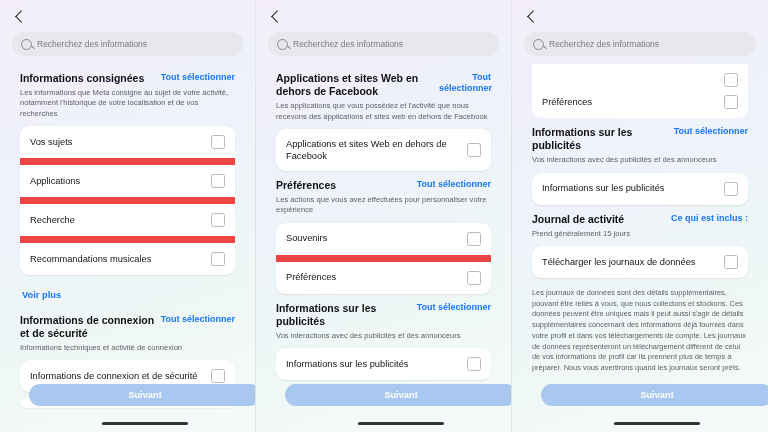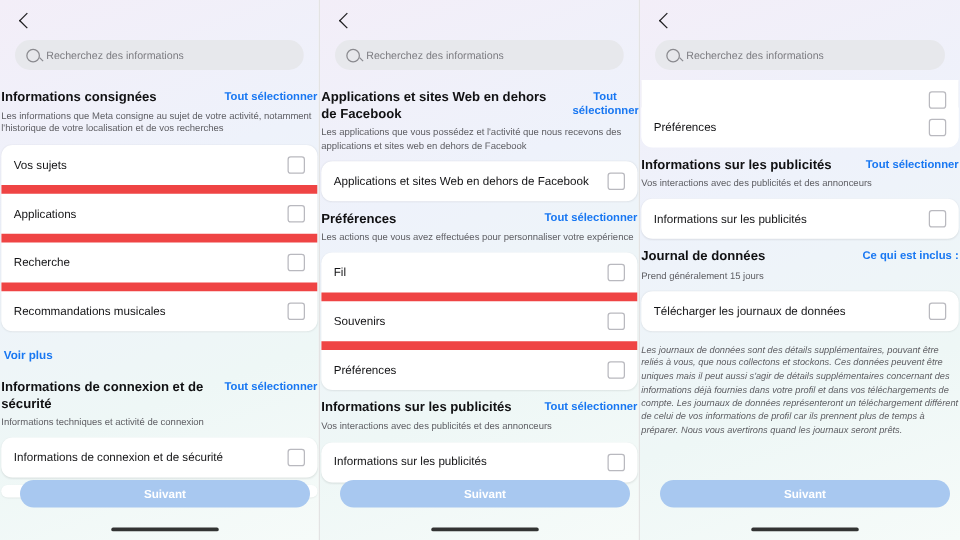--- a/index.html
+++ b/index.html
@@ -86,21 +86,21 @@
     bottom: 0px;
   }
   .search-text {
     font-size: 8.5px;
     color: #7c7c81;
     white-space: nowrap;
     overflow: hidden;
   }
 
   .content {
-    padding: 0 1px;
+    padding: 0 20px;
     overflow: hidden;
     height: 352px;
     position: relative;
   }
 
   .sec-head {
     display: flex;
     align-items: flex-start;
     justify-content: space-between;
     gap: 6px;
@@ -111,21 +111,21 @@
     font-weight: bold;
     color: #111113;
     line-height: 1.25;
     flex: 1;
   }
   .sec-action {
     font-size: 9px;
     color: #1877f2;
     font-weight: bold;
     white-space: nowrap;
-    text-align: center;
+    text-align: right;
     line-height: 1.25;
     cursor: pointer;
   }
   .sec-action.narrow { max-width: 52px; white-space: normal; }
   .sec-desc {
     font-size: 7.6px;
     color: #5e5e63;
     line-height: 1.35;
     margin-top: 3px;
     margin-bottom: 7px;
@@ -171,33 +171,32 @@
     color: #1877f2;
     font-weight: bold;
     cursor: pointer;
   }
 
   .info-text {
     font-size: 7.4px;
     color: #5e5e63;
     line-height: 1.45;
     margin-top: 10px;
-    font-style: italic;
   }
 
   .partial-card-top {
     background: #ffffff;
     border-radius: 0 0 9px 9px;
     overflow: hidden;
     margin-top: -2px;
   }
 
   .footer {
     position: absolute;
-    left: 4px;
+    left: 17px;
     bottom: 0;
     width: 256px;
     height: 52px;
     background: transparent;
   }
   .next-btn {
     position: absolute;
     left: 12px;
     right: 12px;
     top: 4px;
@@ -328,24 +327,20 @@
       </div>
 
       <div class="sec-head">
         <div class="sec-title">Préférences</div>
         <div class="sec-action">Tout sélectionner</div>
       </div>
       <div class="sec-desc">Les actions que vous avez effectuées pour personnaliser votre expérience</div>
 
       <div class="card">
         <div class="row">
-          <span class="row-label">Fil</span>
-          <span class="checkbox"></span>
-        </div>
-        <div class="row">
           <span class="row-label">Souvenirs</span>
           <span class="checkbox"></span>
         </div>
         <div class="row">
           <span class="row-label">Préférences</span>
           <span class="checkbox"></span>
         </div>
       </div>
 
       <div class="sec-head">
@@ -405,21 +400,21 @@
       <div class="sec-desc">Vos interactions avec des publicités et des annonceurs</div>
 
       <div class="card">
         <div class="row">
           <span class="row-label">Informations sur les publicités</span>
           <span class="checkbox"></span>
         </div>
       </div>
 
       <div class="sec-head">
-        <div class="sec-title">Journal de données</div>
+        <div class="sec-title">Journal de activité</div>
         <div class="sec-action">Ce qui est inclus :</div>
       </div>
       <div class="sec-desc">Prend généralement 15 jours</div>
 
       <div class="card">
         <div class="row">
           <span class="row-label">Télécharger les journaux de données</span>
           <span class="checkbox"></span>
         </div>
       </div>

